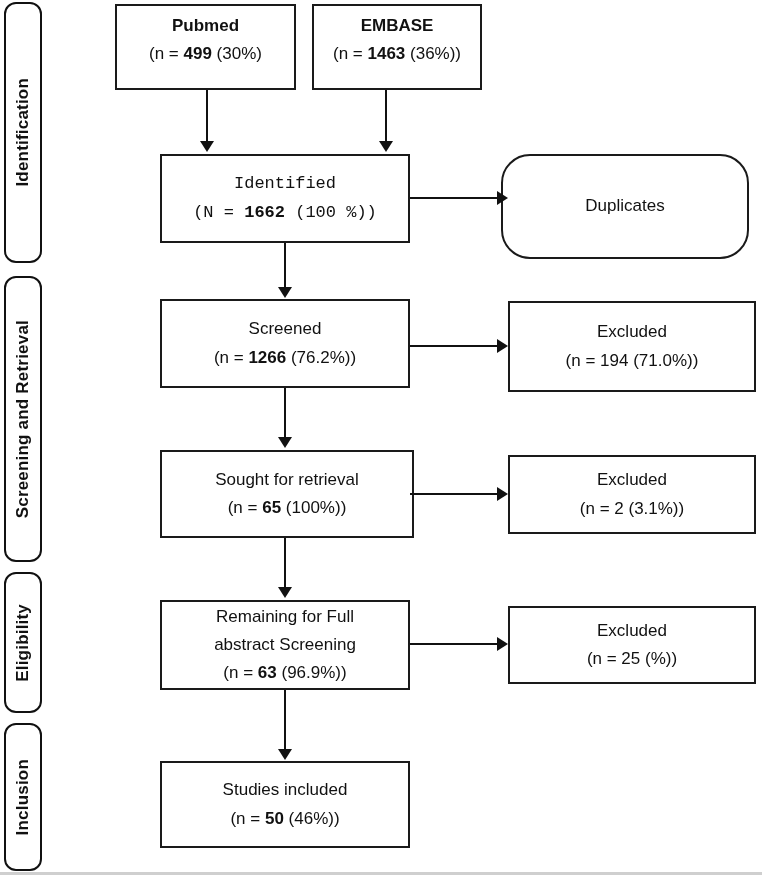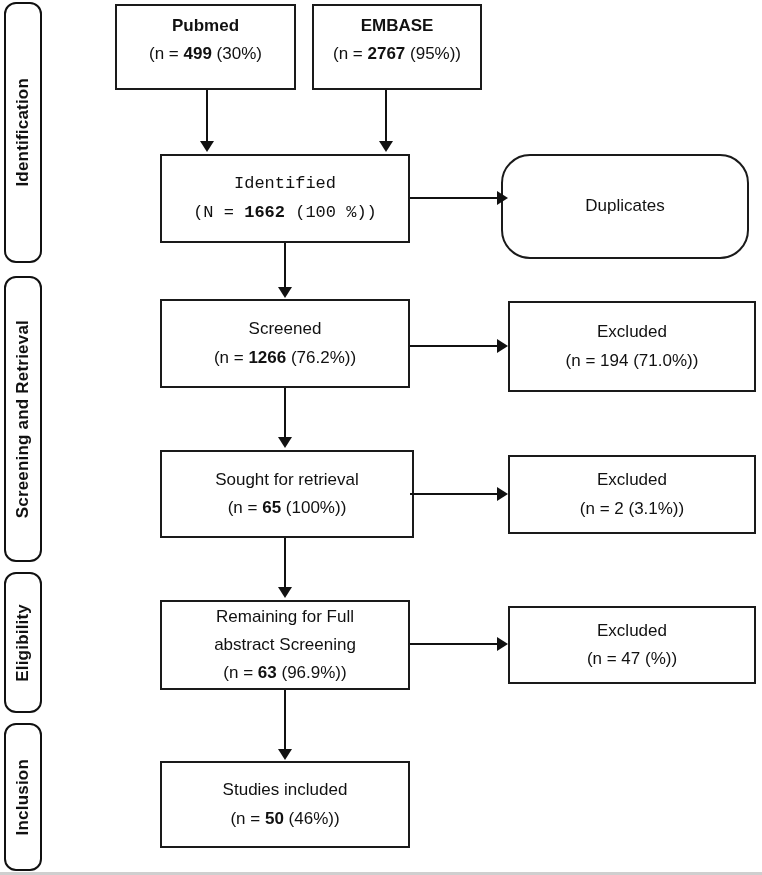--- a/index.html
+++ b/index.html
@@ -105,21 +105,21 @@
   <div class="stage" style="top:723px; height:148px;">
     <span class="stage-label">Inclusion</span>
   </div>
 
   <div class="box src" style="left:115px; top:4px; width:181px; height:86px;">
     <div class="box-title">Pubmed</div>
     <div><span>(n = </span><span class="stat-val">499</span><span> (30%)</span></div>
   </div>
   <div class="box src" style="left:312px; top:4px; width:170px; height:86px;">
     <div class="box-title">EMBASE</div>
-    <div><span>(n = </span><span class="stat-val">2767</span><span> (95%))</span></div>
+    <div><span>(n = </span><span class="stat-val">1463</span><span> (36%))</span></div>
   </div>
 
   <div class="box" style="left:160px; top:154px; width:250px; height:89px;font-family:Liberation Mono, monospace;">
     <div class="box-title">Identified</div>
     <div><span>(N = </span><span class="stat-val">1662</span><span> (100 %))</span></div>
   </div>
   <div class="box" style="left:160px; top:299px; width:250px; height:89px;">
     <div class="box-title">Screened</div>
     <div><span>(n = </span><span class="stat-val">1266</span><span> (76.2%))</span></div>
   </div>
@@ -142,21 +142,21 @@
   <div class="box" style="left:508px; top:301px; width:248px; height:91px;">
     <div class="box-title">Excluded</div>
     <div>(n = 194 (71.0%))</div>
   </div>
   <div class="box" style="left:508px; top:455px; width:248px; height:79px;">
     <div class="box-title">Excluded</div>
     <div>(n = 2 (3.1%))</div>
   </div>
   <div class="box" style="left:508px; top:606px; width:248px; height:78px;">
     <div class="box-title">Excluded</div>
-    <div>(n = 47 (%))</div>
+    <div>(n = 25 (%))</div>
   </div>
 
   <div class="vline" style="left:206px; top:90px; height:53px;"></div>
   <div class="head-down" style="left:200px; top:141px;"></div>
 
   <div class="vline" style="left:385px; top:90px; height:53px;"></div>
   <div class="head-down" style="left:379px; top:141px;"></div>
 
   <div class="vline" style="left:284px; top:243px; height:46px;"></div>
   <div class="head-down" style="left:278px; top:287px;"></div>

